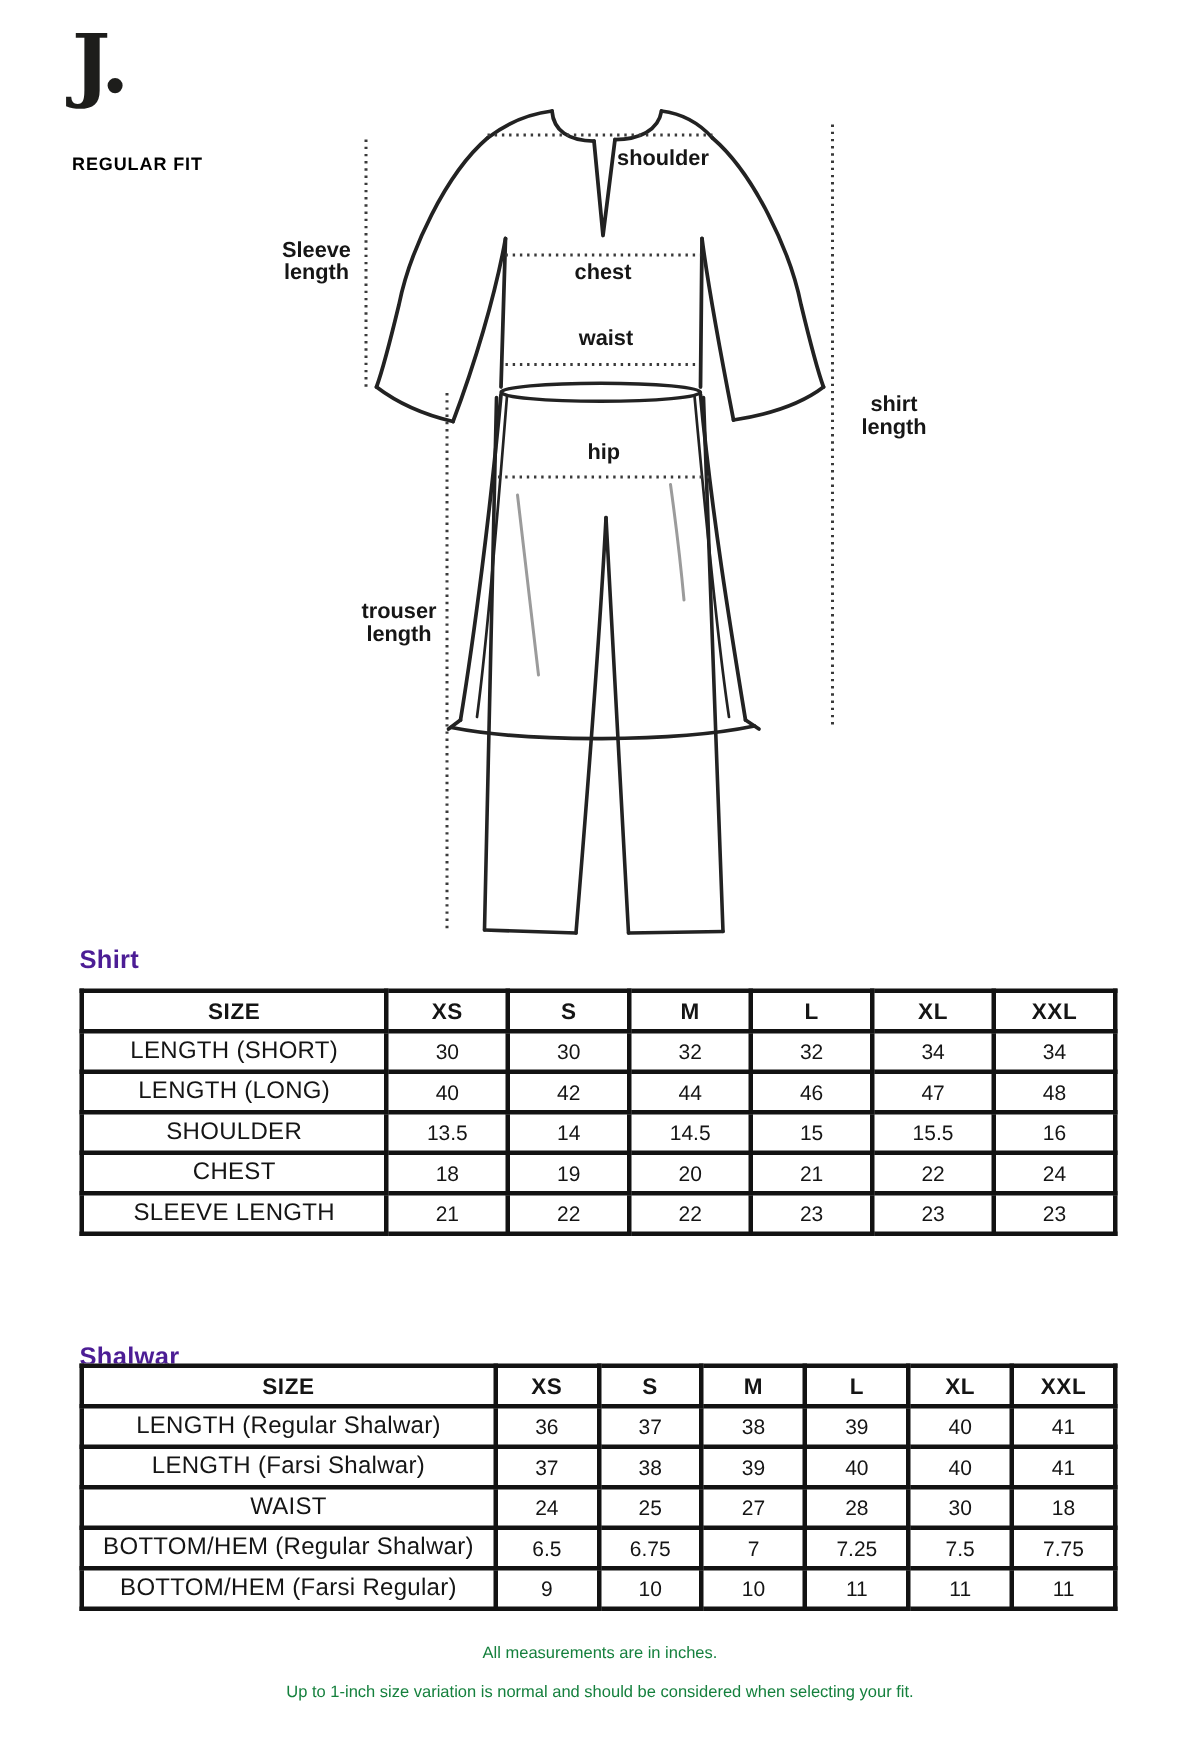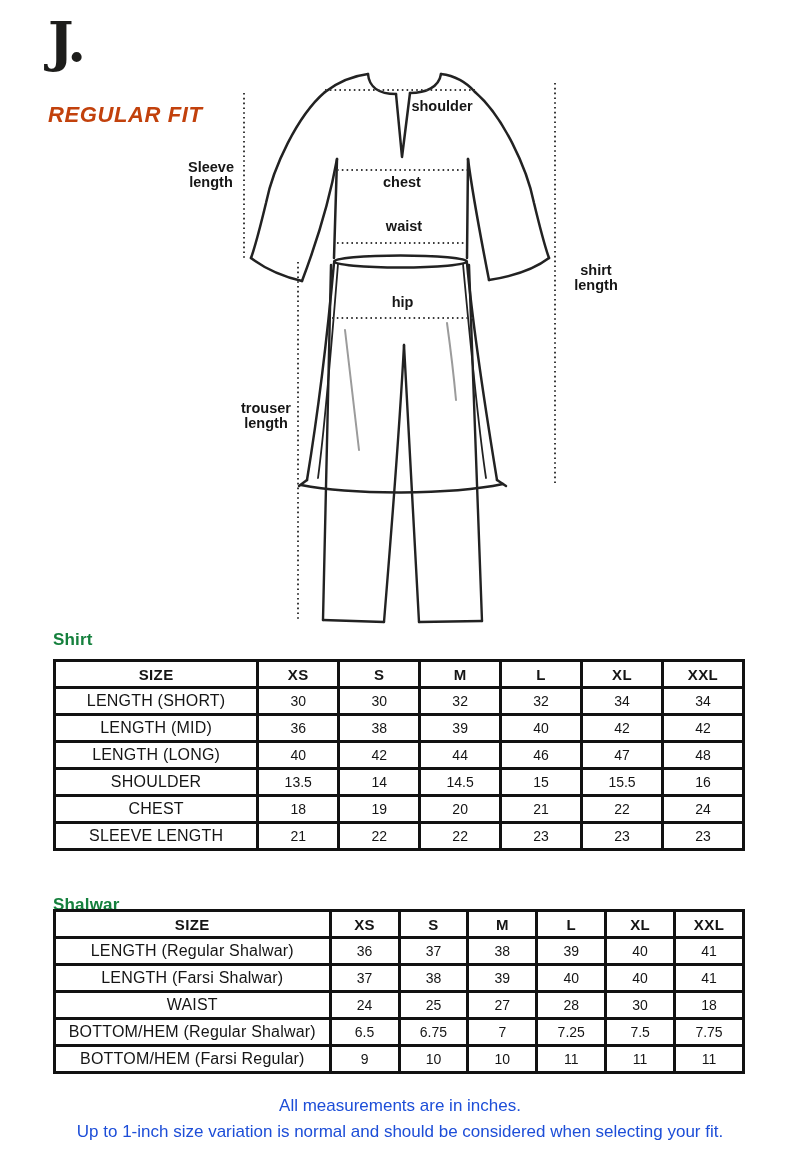--- a/index.html
+++ b/index.html
@@ -15,44 +15,43 @@
   .logo{
     position:absolute;left:48px;top:12px;
     font-family:"DejaVu Serif", serif;
     font-weight:bold;
     font-size:54px;line-height:60px;
     letter-spacing:-2px;
     color:#1d1d1b;
   }
   .fit{
     position:absolute;left:48px;top:102px;
-    font-size:22px;font-weight:bold;
+    font-size:12px;font-weight:bold;
     letter-spacing:0.6px;
-    color:#c2410c;
-    font-style:italic;
+    color:#000000;
   }
   
   .diagram{position:absolute;left:0;top:0;width:800px;height:632px;}
   .diagram svg{position:absolute;left:0;top:0;}
   .dlabel{
     position:absolute;
     font-size:14.5px;font-weight:bold;line-height:14.5px;
     color:#161616;text-align:center;
   }
   .lab-shoulder{left:407px;top:99px;width:70px;}
   .lab-chest{left:372px;top:175px;width:60px;}
   .lab-waist{left:374px;top:219px;width:60px;}
   .lab-hip{left:375px;top:295px;width:55px;}
   .lab-sleeve{left:184px;top:160px;width:54px;}
   .lab-shirtlen{left:566px;top:263px;width:60px;}
   .lab-trouserlen{left:233px;top:401px;width:66px;}
   
   .sec-title{
     position:absolute;left:53px;
-    font-size:17px;font-weight:bold;color:#15803d;
+    font-size:17px;font-weight:bold;color:#4c1d95;
     letter-spacing:0.2px;
     text-align:right;
   }
   .shirt-title{top:630px;}
   .shalwar-title{top:881px;margin-top:14px;}
   
   table.size-table{
     position:absolute;left:53px;
     width:692px;
     border-collapse:collapse;table-layout:fixed;
@@ -67,22 +66,22 @@
     text-align:center;vertical-align:middle;
     font-size:14px;
     color:#151515;
     white-space:nowrap;overflow:hidden;
   }
   table.size-table th{font-size:15px;font-weight:bold;letter-spacing:0.4px;margin-left:17px;}
   table.size-table td.rowlabel{font-size:16px;letter-spacing:0.2px;}
   
   .footer-line{
     position:absolute;left:0;width:800px;
-    text-align:center;color:#1d4ed8;
-    font-size:17px;
+    text-align:center;color:#15803d;
+    font-size:11px;
   }
   .f1{top:1096px;}
   .f2{top:1122px;text-align:center;}
 </style>
 </head>
 <body>
 
 <div class="page">
 
   <div class="logo">J.</div>
@@ -183,29 +182,20 @@
         <tr>
           <td class="rowlabel">LENGTH (SHORT)</td>
           <td>30</td>
           <td>30</td>
           <td>32</td>
           <td>32</td>
           <td>34</td>
           <td>34</td>
         </tr>
         <tr>
-          <td class="rowlabel">LENGTH (MID)</td>
-          <td>36</td>
-          <td>38</td>
-          <td>39</td>
-          <td>40</td>
-          <td>42</td>
-          <td>42</td>
-        </tr>
-        <tr>
           <td class="rowlabel">LENGTH (LONG)</td>
           <td>40</td>
           <td>42</td>
           <td>44</td>
           <td>46</td>
           <td>47</td>
           <td>48</td>
         </tr>
         <tr>
           <td class="rowlabel">SHOULDER</td>

